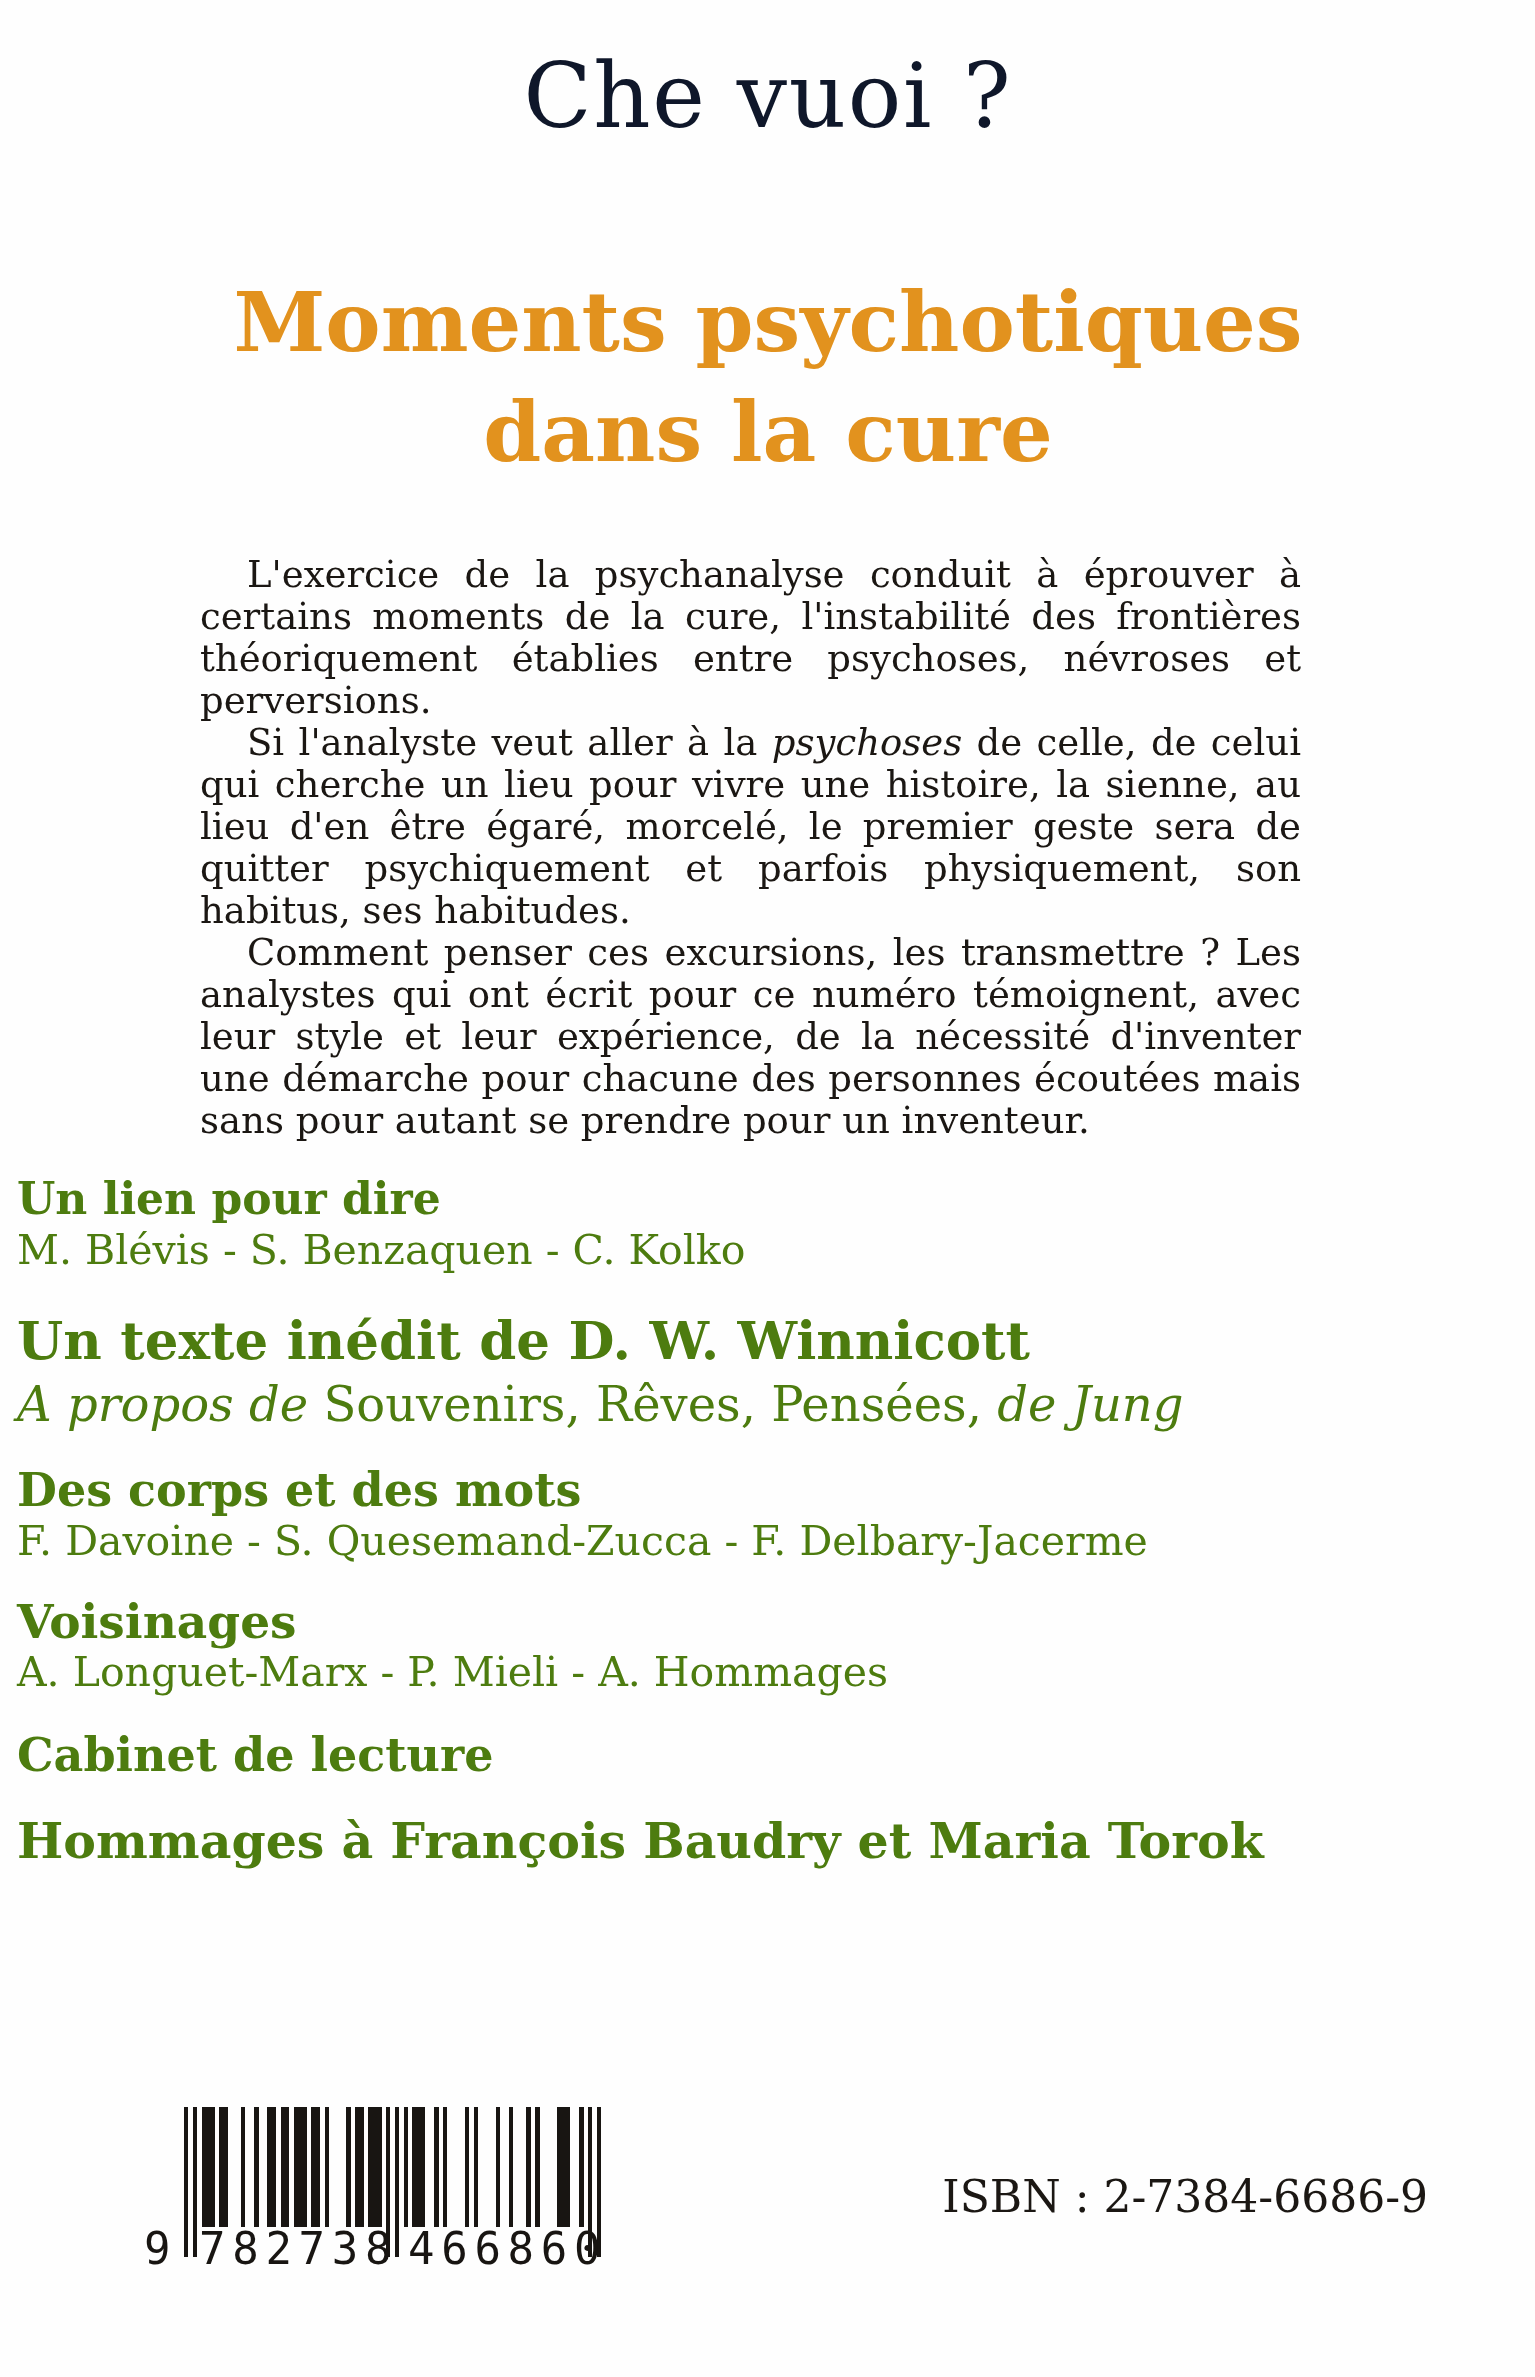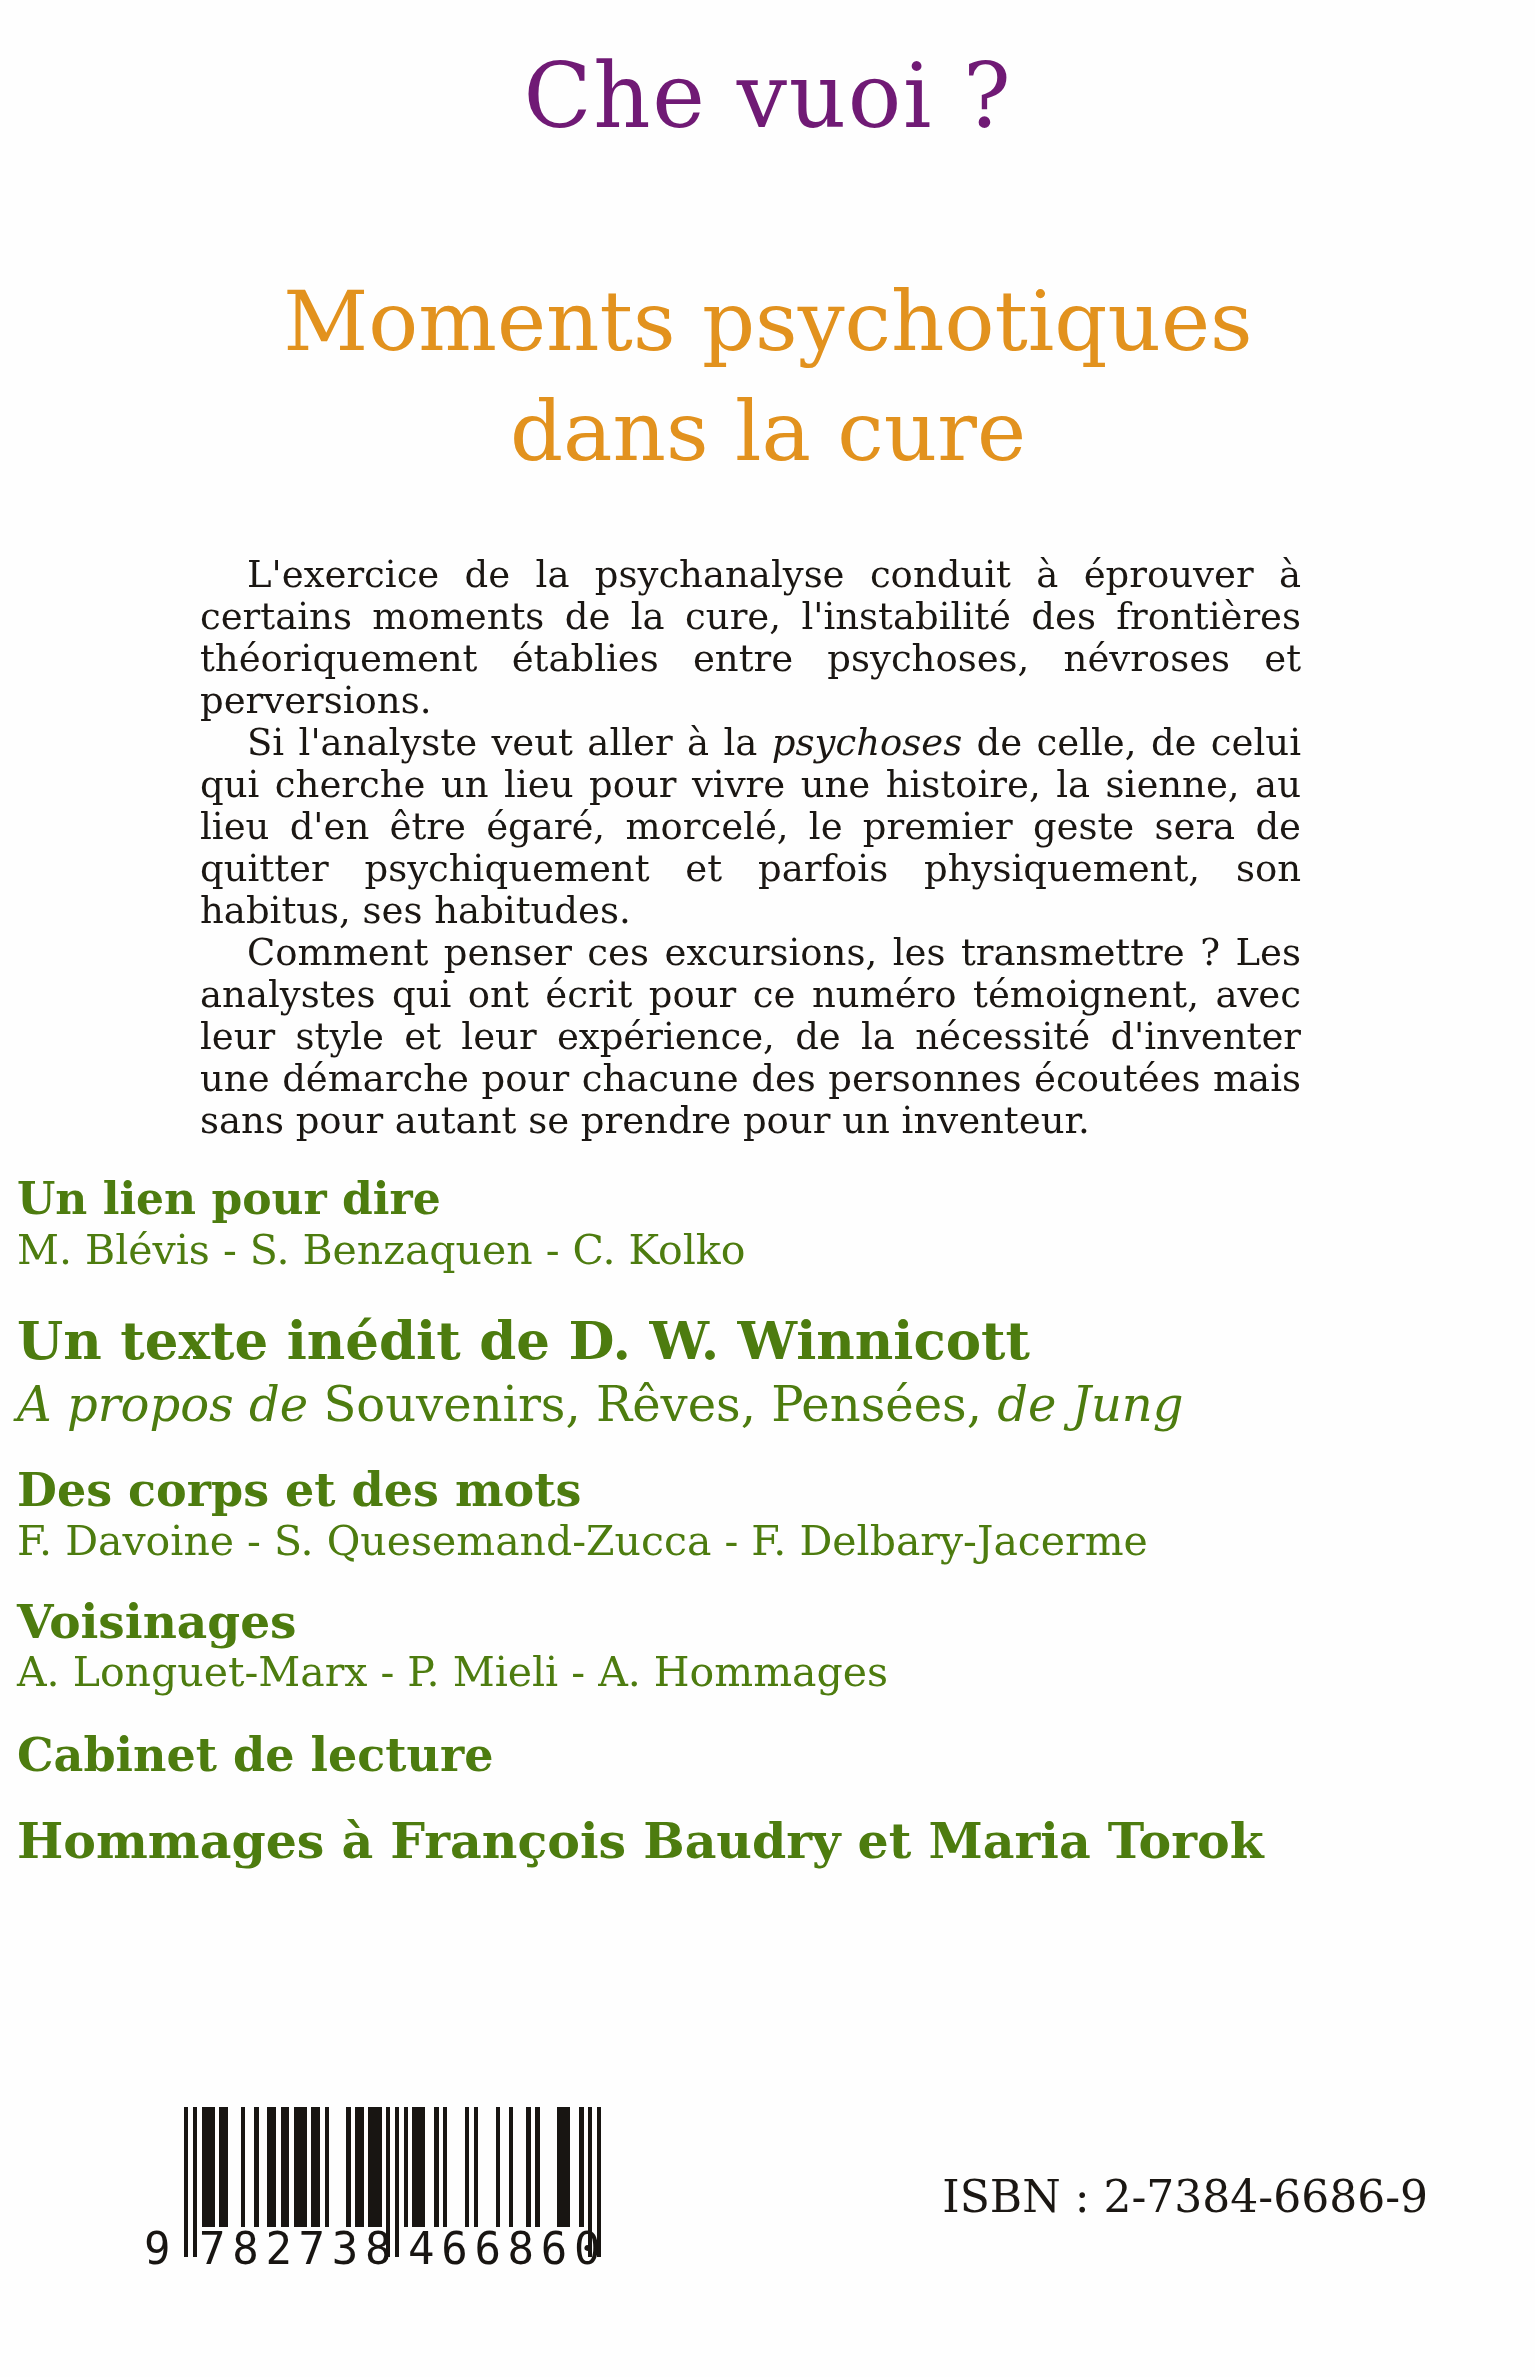--- a/index.html
+++ b/index.html
@@ -9,26 +9,26 @@
     background:#fefefe;
     font-family:"DejaVu Serif", serif;
     color:#181512;
     overflow:hidden;
   }
   .inner{position:absolute;left:17px;top:0;width:1502px;height:100%;}
   .journal-title{
     position:absolute;top:44px;left:0;width:100%;
     text-align:center;
     font-size:89px;font-weight:400;letter-spacing:1.7px;
-    color:#701a75;
+    color:#0f172a;
   }
   .issue-title{
     position:absolute;top:267px;left:0;width:100%;
     text-align:center;
-    font-size:83px;line-height:110px;font-weight:400;
+    font-size:83px;line-height:110px;font-weight:700;
   }
   .blurb{
     position:absolute;top:554px;left:183px;width:1101px;
     font-size:37px;line-height:42px;
     text-align:justify;
     color:#1b1713;
   }
   .blurb p{margin:0;text-indent:47px;}
   .toc{position:absolute;left:0;width:100%;text-align:left;color:#4d7c0f;}
   .sec-title{font-weight:700;}

